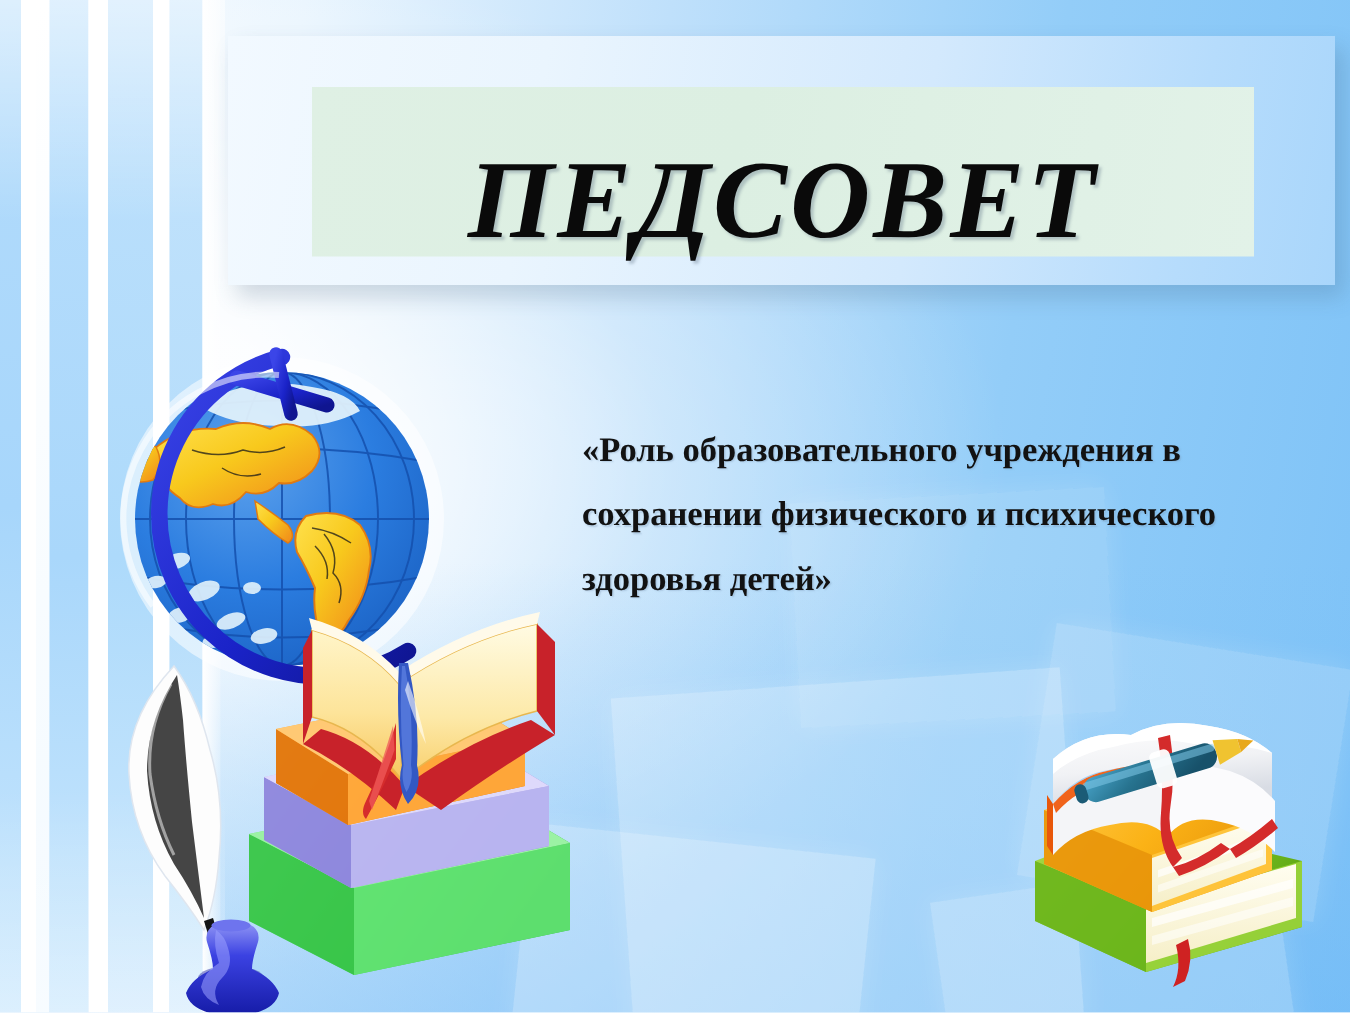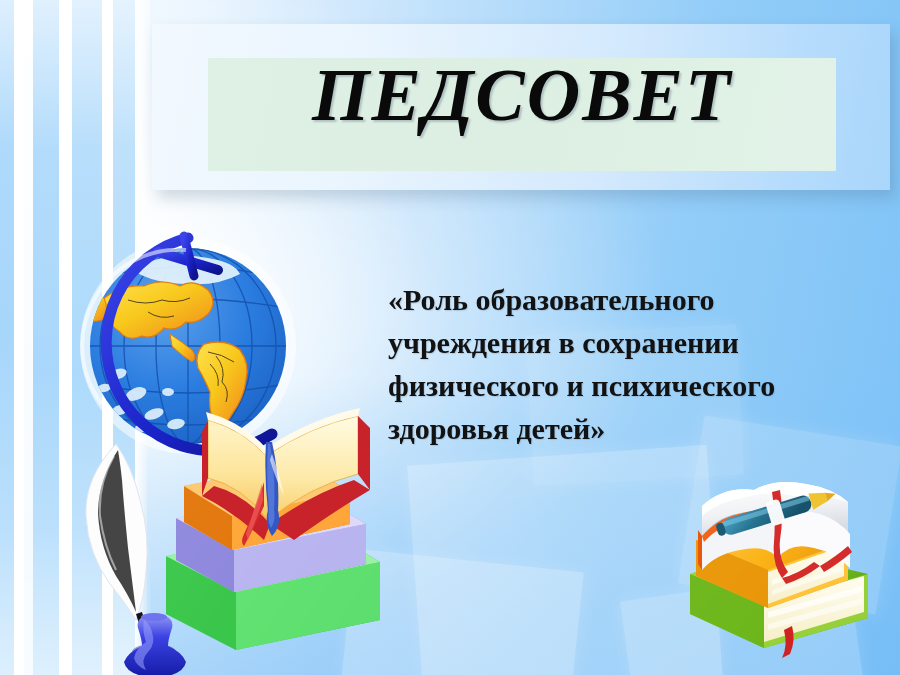--- a/index.html
+++ b/index.html
@@ -71,21 +71,21 @@
     width: 738px; height: 166px;
     background: linear-gradient(100deg, #f2f9ff 0%, #eaf5fe 28%, #d3e9fd 62%, #b6dcfc 86%, #a9d6fb 100%);
     box-shadow: 6px 8px 14px rgba(60,90,120,0.22);
   }
   .title-inner {
     position: absolute;
     left: 56px; top: 34px;
     width: 628px; height: 113px;
     background: linear-gradient(100deg, #dff0e4 0%, #dcefe2 45%, #e2f2e8 100%);
     display: flex;
-    align-items: flex-start;
+    align-items: flex-end;
     justify-content: center;
   }
   .title-text {
     font-family: "Liberation Serif", "DejaVu Serif", serif;
     font-weight: bold;
     font-style: italic;
     font-size: 74px;
     letter-spacing: 2px;
     color: #0a0a0a;
     text-shadow: 2px 2px 2px rgba(90,110,130,0.35);
@@ -93,21 +93,21 @@
     line-height: 1;
   }
 
   
   .body-text {
     position: absolute;
     left: 388px; top: 278px;
     width: 436px;
     font-family: "Liberation Serif", "DejaVu Serif", serif;
     font-weight: bold;
-    font-size: 30px;
+    font-size: 23px;
     line-height: 43px;
     color: #121212;
     text-shadow: 1px 1px 1px rgba(120,150,180,0.35);
   }
 
   
   .globe-art { position: absolute; left: 58px; top: 228px; width: 330px; height: 430px; }
   .books-art { position: absolute; left: 672px; top: 462px; width: 222px; height: 205px; }
 
   svg { display: block; overflow: visible; }

